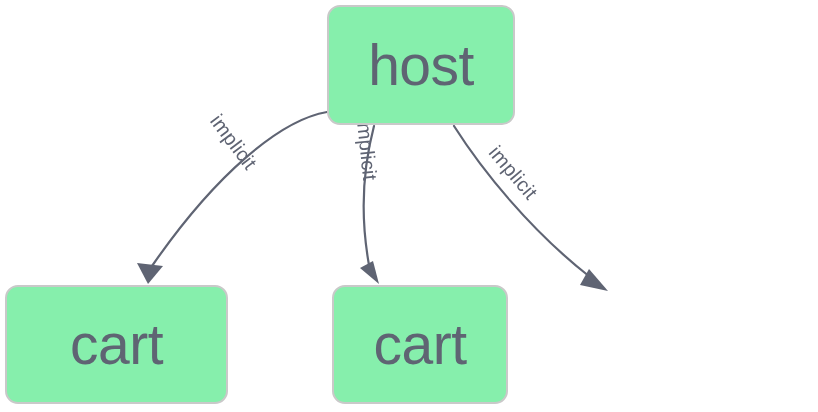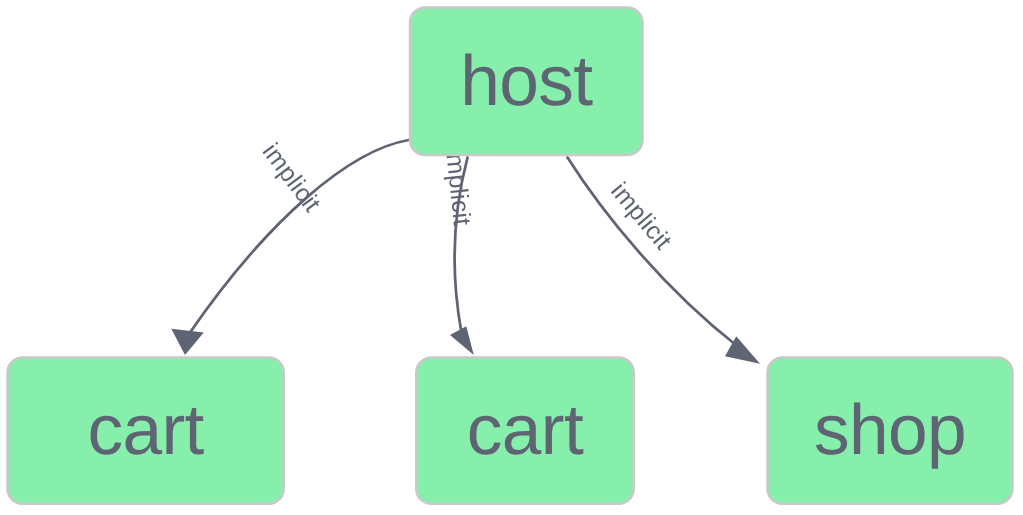--- a/index.html
+++ b/index.html
@@ -94,17 +94,14 @@
   </div>
 
   <div class="node-box" style="left:5px; top:285px; width:223px; height:119px;">
     <span class="node-label">cart</span>
   </div>
 
   <div class="node-box" style="left:332px; top:285px; width:176px; height:119px;">
     <span class="node-label">cart</span>
   </div>
 
-  <div class="node-box" style="left:613px; top:285px; width:198px; height:119px;">
-    <span class="node-label">shop</span>
-  </div>
 
 </div>
 
 </body></html>

